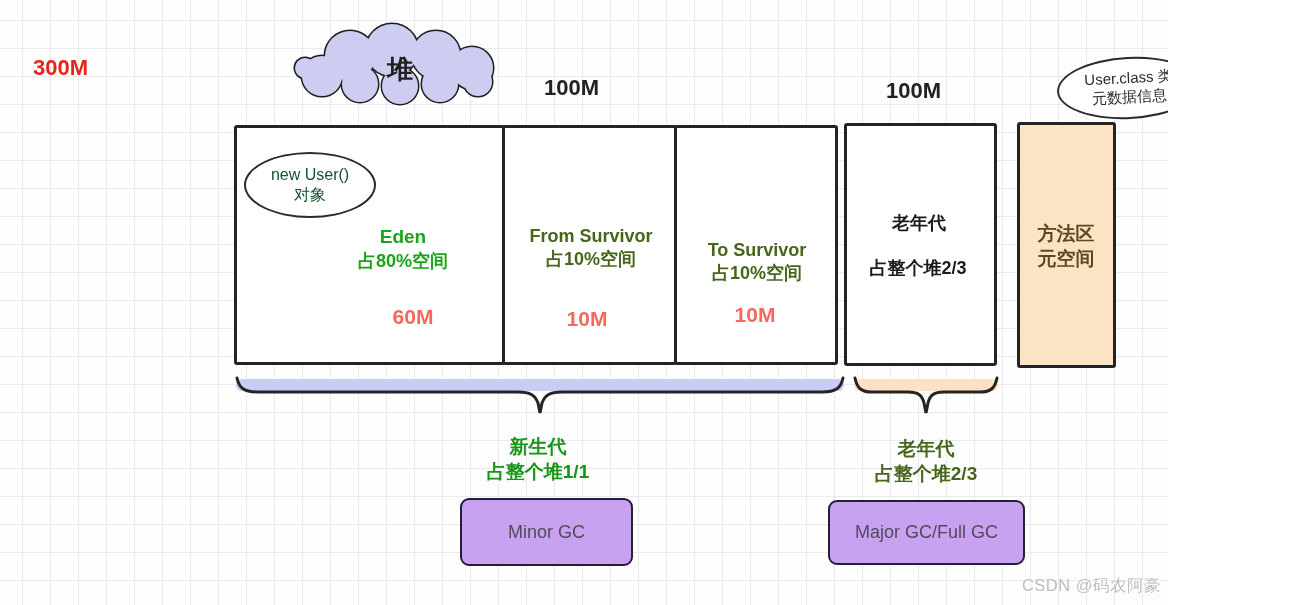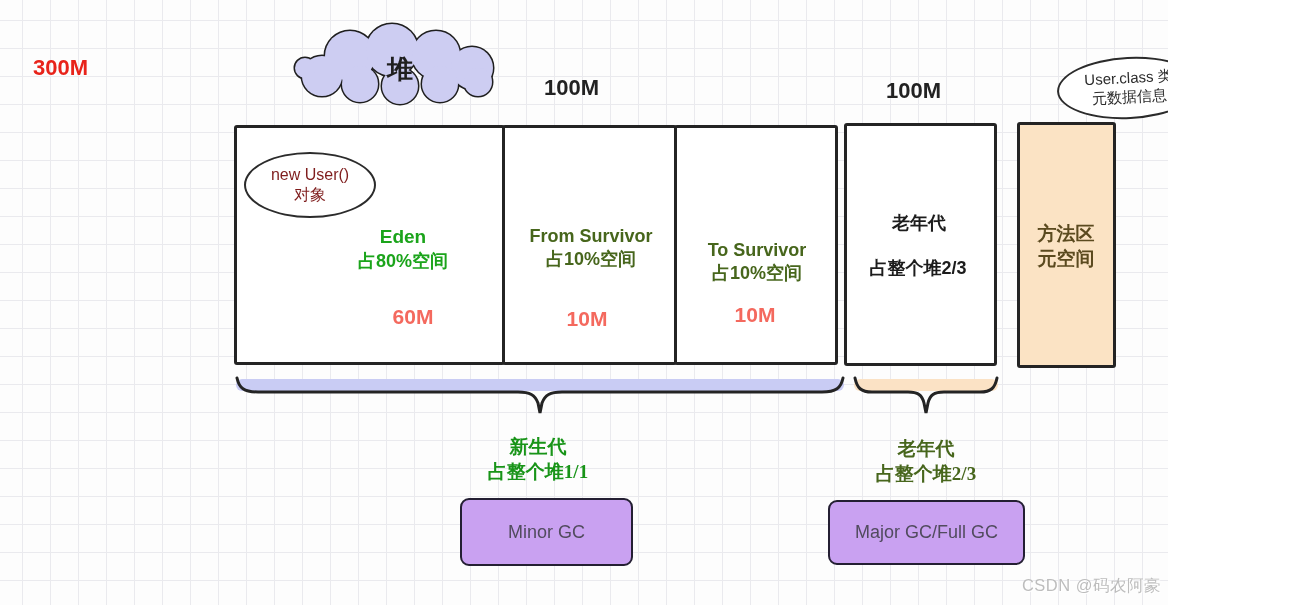--- a/index.html
+++ b/index.html
@@ -39,21 +39,21 @@
 
   .box-title   { font-weight:bold; font-size:18px; line-height:1.3; }
   .box-size    { font-weight:bold; font-size:21px; }
 
   .gc-button{
     position:absolute; background:#c9a1f1; border:2.5px solid #241f33;
     border-radius:9px; display:flex; align-items:center; justify-content:center;
     color:#514b5e; font-size:18px;
   }
 
-  .brace-label{ font-weight:bold; font-size:19px; line-height:1.3;font-family:Liberation Serif, serif; }
+  .brace-label{ font-weight:bold; font-size:19px; line-height:1.3; }
 
   #watermark{
     position:absolute; right:7px; top:575px; font-size:16.5px;
     color:#bdbdbd; text-shadow:1px 1px 0 #ffffff; letter-spacing:0.5px;
   }
   #heap-cloud-label{ font-size:26px; font-weight:bold; color:#1f1f1f; }
 </style>
 </head>
 <body>
 
@@ -90,21 +90,21 @@
     </g>
   </svg>
   <div id="heap-cloud-label" class="centered" style="left:400px; top:52px;">堆</div>
 
   <div class="sketch-ellipse" style="left:1057px; top:57px; width:144px; height:62px; font-size:15px; color:#2c2c2c; transform:rotate(-3deg);">
     <span>User.class 类</span>
     <span>元数据信息</span>
   </div>
 
   <div class="memory-box" style="left:234px; top:125px; width:271px; height:240px;"></div>
-  <div class="sketch-ellipse" style="left:244px; top:152px; width:132px; height:66px; font-size:16px; color:#7f1d1d;">
+  <div class="sketch-ellipse" style="left:244px; top:152px; width:132px; height:66px; font-size:16px; color:#14532d;">
     <span>new User()</span>
     <span>对象</span>
   </div>
   <div class="centered box-title green-bright" style="left:403px; top:225px; font-size:19px;">
     <div>Eden</div>
     <div style="font-size:18px;">占80%空间</div>
   </div>
   <div class="centered box-size salmon" style="left:413px; top:305px;">60M</div>
 
   <div class="memory-box" style="left:502px; top:125px; width:175px; height:240px;"></div>

